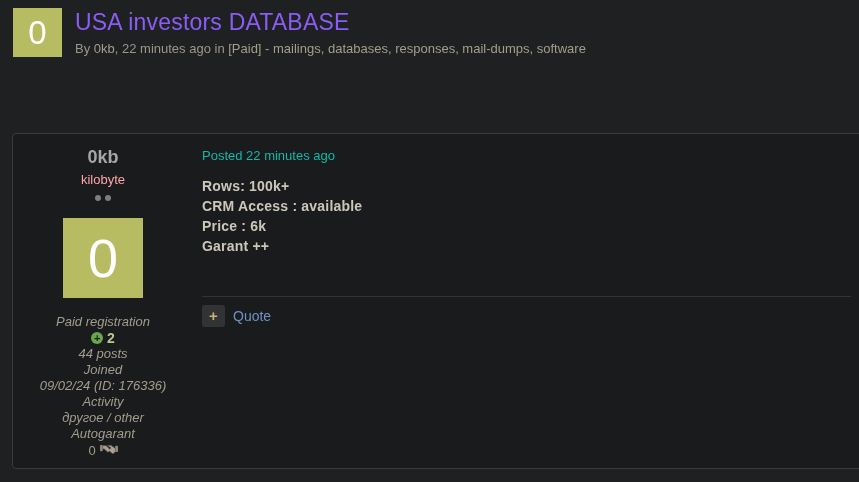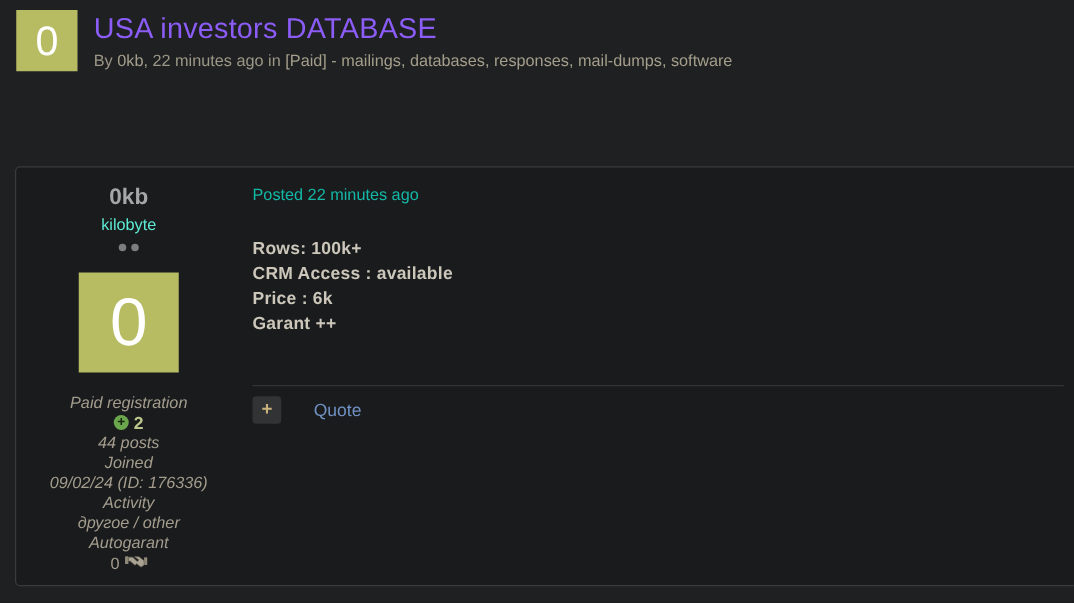--- a/index.html
+++ b/index.html
@@ -66,21 +66,21 @@
   }
   .username {
     font-size: 18px;
     font-weight: 600;
     color: #a6a6a6;
     cursor: pointer;
   }
   .rank {
     margin-top: 4px;
     font-size: 13px;
-    color: #5eead4;
+    color: #fca5a5;
   }
   .pips { margin-top: 7px; line-height: 6px; }
   .pip {
     display: inline-block;
     width: 6px; height: 6px;
     border-radius: 50%;
     background: #7e7e7e;
     margin: 0 2px;
   }
   .big-avatar {
@@ -125,21 +125,21 @@
   .content-col {
     flex: 1;
     padding: 14px 20px 0 9px;
   }
   .post-meta {
     font-size: 13px;
     color: #14b8a6;
     line-height: 16px;
   }
   .post-body {
-    margin-top: 24px;
+    margin-top: 12px;
   }
   .post-body .body-line {
     font-size: 14px;
     font-weight: 700;
     color: #ccc7ba;
     line-height: 20px;
     letter-spacing: 0.2px;
   }
   .post-footer-divider {
     margin-top: 40px;
@@ -158,21 +158,21 @@
     border: 0;
     border-radius: 3px;
     color: #c9b27e;
     font-size: 15px;
     font-weight: 700;
     line-height: 20px;
     cursor: pointer;
     display: flex; align-items: center; justify-content: center;
   }
   .quote-link {
-    margin-left: 26px;
+    margin-left: 8px;
     font-size: 14px;
     color: #7191c3;
     text-decoration: none;
     cursor: pointer;
   }
 </style>
 </head>
 <body>
 
 <div class="page-header">

